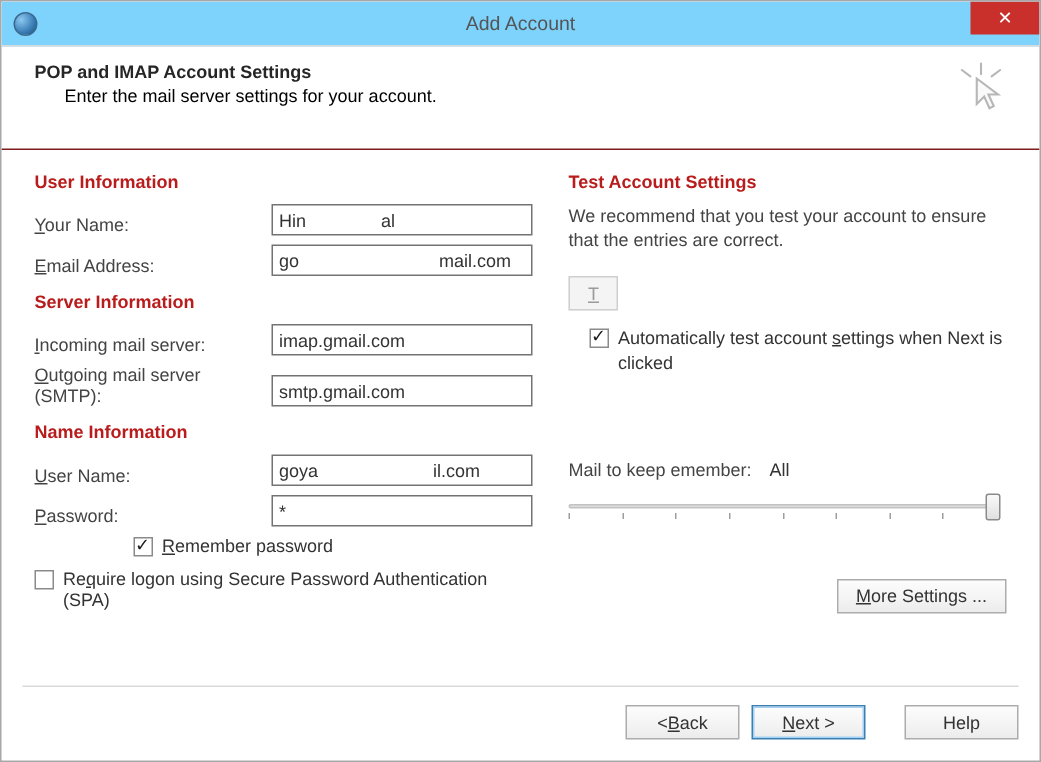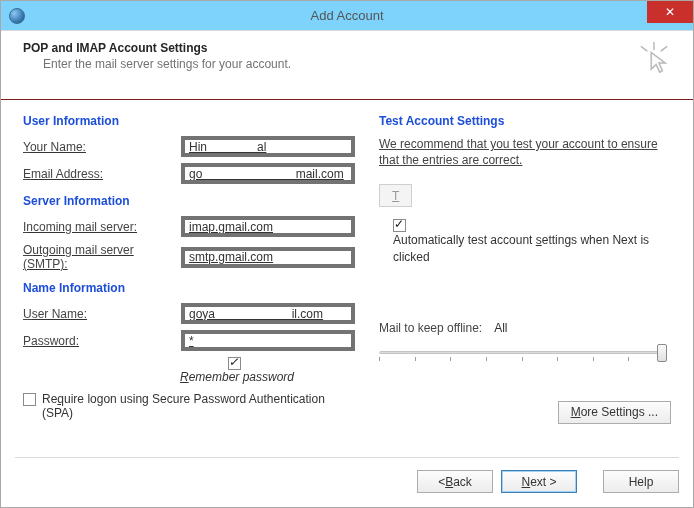--- a/index.html
+++ b/index.html
@@ -47,51 +47,50 @@
   }
   .header {
     padding: 10px 22px 12px 22px;
     border-bottom:1px solid #7f1d1d;
     display:flex; justify-content:space-between; align-items:flex-start;
   }
   .header h1 {
     margin:0; font-size:12px; font-weight:bold; color:#262626;
   }
   .header p {
-    margin:2px 0 16px 20px; font-size:12px; color:#737373;
+    margin:2px 0 16px 20px; font-size:12px; color:#000000;
   }
   .cursor-icon svg { width:34px; height:34px; }
   .content {
     display:flex;
     padding: 14px 22px 0 22px;
     gap: 24px;
   }
   .col-left { width: 332px; }
   .col-right { flex:1; }
   .section-title {
     font-weight:bold;
-    color:#1d4ed8;
+    color:#b91c1c;
     margin: 0 0 8px 0;
   }
   .section-title.mt { margin-top:10px; }
   .form-row {
     display:flex;
-    align-items:center;
+    align-items:flex-end;
     margin-bottom:6px;
-    text-decoration:underline;
   }
   .form-row label {
     width: 158px;
     color:#444;
   }
   .form-row label .ul { text-decoration: underline; }
   .txt {
     flex:1;
     height:21px;
-    border:4px solid #737373;
+    border:1px solid #737373;
     padding:1px 4px;
     font: inherit;
     background:#fff;
     color:#333;
   }
   .select {
     flex:1;
     height:23px;
     border:1px solid #abadb3;
     background:#fff;
@@ -107,23 +106,22 @@
   }
   .select .arrow::after {
     content:"";
     border-left:4px solid transparent;
     border-right:4px solid transparent;
     border-top:4px solid #555;
   }
   .checkbox-row {
     display:flex; align-items:center;
     margin-top:2px;
-    flex-direction:column;
-  }
-  .checkbox-row.indent { margin-left:96px;font-style:italic; }
+  }
+  .checkbox-row.indent { margin-left:66px; }
   .cbx {
     width:13px; height:13px;
     border:1px solid #8a8a8a;
     margin-right:6px;
     background:#fff;
     position:relative;
     cursor:pointer;
     flex-shrink:0;
   }
   .cbx.checked::after {
@@ -151,21 +149,21 @@
     color:#9a9a9a;
     background:#f4f4f4;
     border-color:#cfcfcf;
     cursor:default;
   }
   .btn.primary {
     border:1px solid #3c7fb1;
     box-shadow: inset 0 0 0 1px #a3d1f5;
     background:linear-gradient(#fdfdfd,#ececec);
   }
-  .right-desc { color:#444; margin:4px 0 16px 0; line-height:1.35;text-decoration:underline; }
+  .right-desc { color:#444; margin:4px 0 16px 0; line-height:1.35; }
   .slider-wrap { margin-top:18px; }
   .slider-label-row { display:flex; gap:12px; margin-bottom:6px; }
   .slider-label-row .lbl { color:#444; }
   .slider {
     position:relative;
     height:24px;
     margin-right:6px;
   }
   .slider .track {
     position:absolute; left:0; right:0; top:10px;
@@ -291,21 +289,21 @@
       <span class="ul">T</span>
     </div>
 
     <div class="checkbox-row" style="margin-top:10px; align-items:flex-start; padding-left:14px;">
       <div class="cbx checked" style="margin-top:2px;"></div>
       <label style="line-height:1.35;"><span>Automatically test account </span><span class="ul">s</span><span>ettings when Next is clicked</span></label>
     </div>
 
     <div class="slider-wrap" style="margin-top:56px;">
       <div class="slider-label-row">
-        <span class="lbl">Mail to keep offline:</span>
+        <span class="lbl">Mail to keep emember:</span>
         <span>All</span>
       </div>
       <div class="slider">
         <div class="track"></div>
         <div class="ticks">
           <span></span>
             <span></span>
             <span></span>
             <span></span>
             <span></span>

